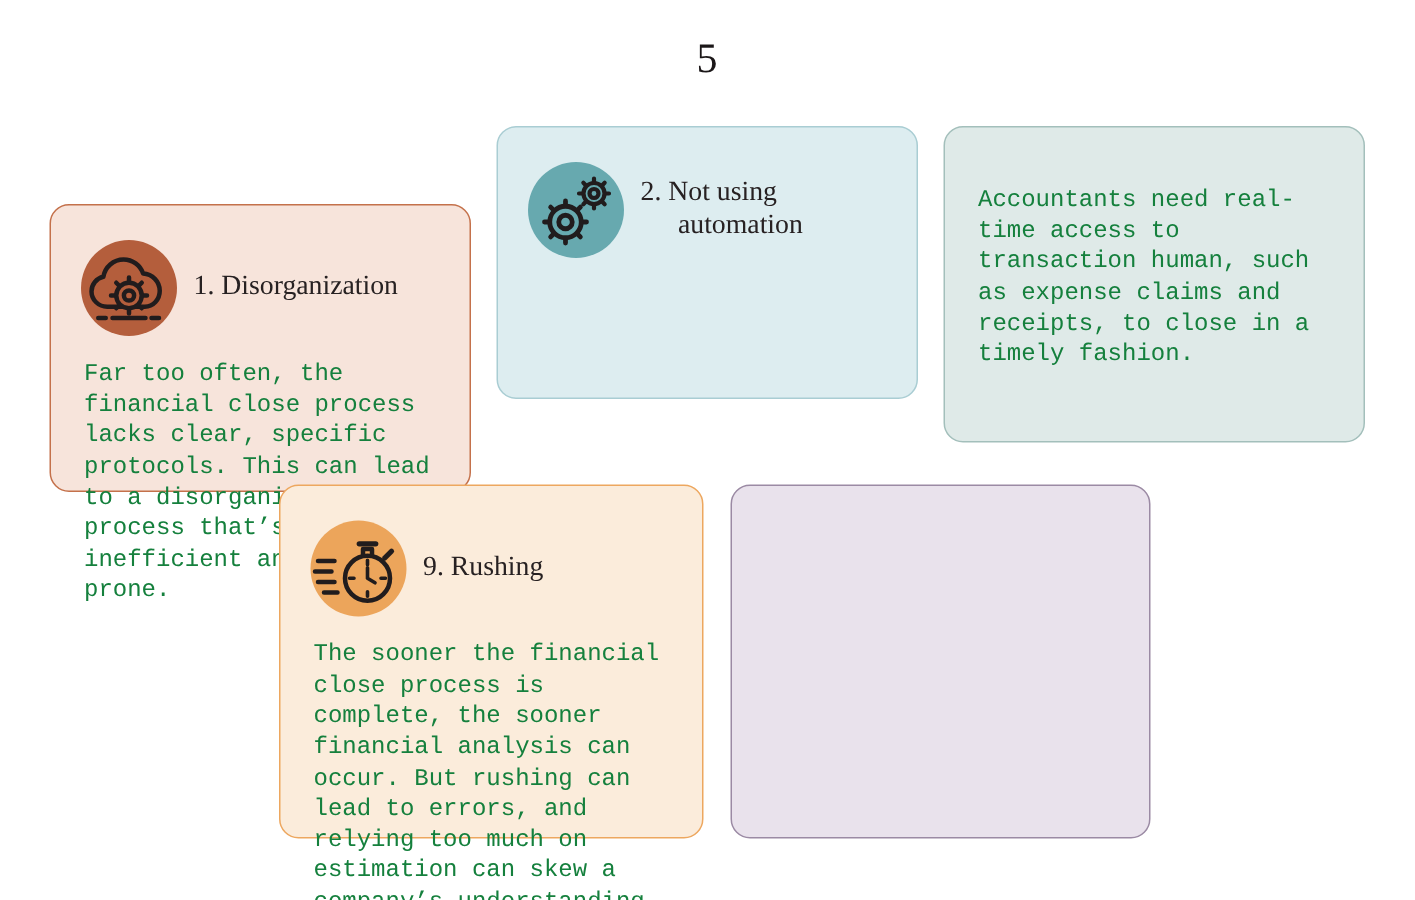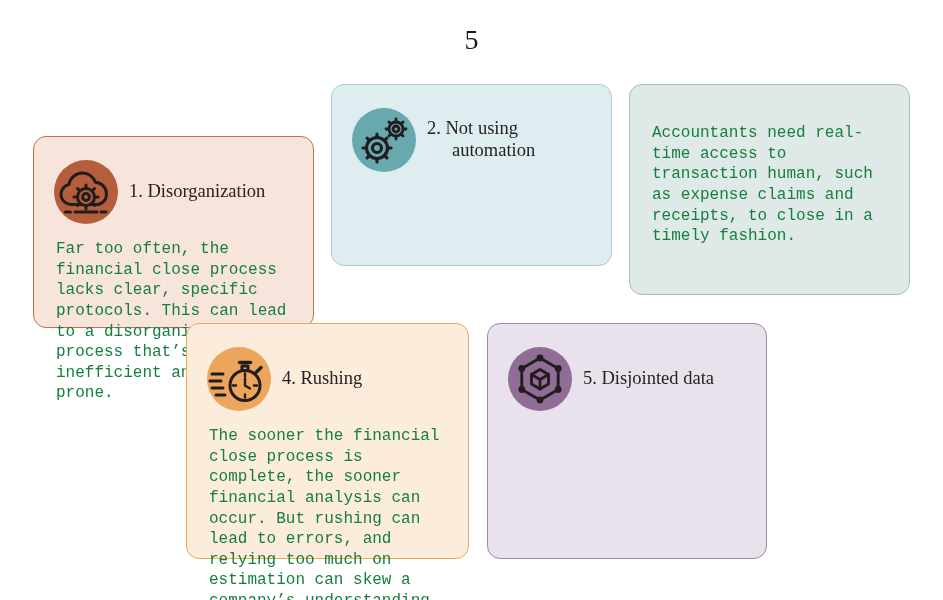--- a/index.html
+++ b/index.html
@@ -106,39 +106,21 @@
         <svg viewBox="0 0 64 64">
           <path class="ic" stroke-width="3" d="M5 27 h11 M3 34 h11 M5 41 h11 M9 48 h9"></path>
           <circle class="ic" stroke-width="3" cx="38" cy="38.5" r="15"></circle>
           <path class="ic" stroke-width="2.4" d="M38 26.5 v3 M50 38.5 h-3 M38 50.5 v-3 M26 38.5 h3"></path>
           <path class="ic" stroke-width="2.4" d="M38 38.5 L38 31.5 M38 38.5 L43 41.5"></path>
           <path class="ic" stroke-width="3" d="M35 23 v-4 h6 v4"></path>
           <path class="ic" stroke-width="3.5" d="M32.5 15.5 h11"></path>
           <path class="ic" stroke-width="3.5" d="M49.5 25 l4.5 -4.5"></path>
         </svg>
       </span>
-      <h2 class="card-heading">4. Rushing</h2>
+      <h2 class="card-heading">9. Rushing</h2>
     </div>
     <p class="card-body">The sooner the financial close process is complete, the sooner financial analysis can occur. But rushing can lead to errors, and relying too much on estimation can skew a company’s understanding of its finances.</p>
   </div>
 
   <div class="card pos5" style="--card-bg: #e9e2ec; --card-border: #9b8aa4; --icon-bg: #906d95;">
-    <div class="card-header">
-      <span class="icon-circle">
-        <svg viewBox="0 0 64 64">
-          <polygon class="ic" stroke-width="2.8" points="32,11 50.2,21.5 50.2,42.5 32,53 13.8,42.5 13.8,21.5"></polygon>
-          <g fill="#211c1d" stroke="none">
-            <circle cx="32" cy="11" r="3.4"></circle>
-              <circle cx="50.2" cy="21.5" r="3.4"></circle>
-            <circle cx="50.2" cy="42.5" r="3.4"></circle>
-              <circle cx="32" cy="53" r="3.4"></circle>
-            <circle cx="13.8" cy="42.5" r="3.4"></circle>
-              <circle cx="13.8" cy="21.5" r="3.4"></circle>
-          </g>
-          <polygon class="ic" stroke-width="2.8" points="32,22.5 40.5,27.5 40.5,37 32,42 23.5,37 23.5,27.5"></polygon>
-          <path class="ic" stroke-width="2.8" d="M23.5 27.5 L32 32.5 L40.5 27.5 M32 32.5 V42"></path>
-        </svg>
-      </span>
-      <h2 class="card-heading">5. Disjointed data</h2>
-    </div>
   </div>
 
 </div>
 
 </body></html>

